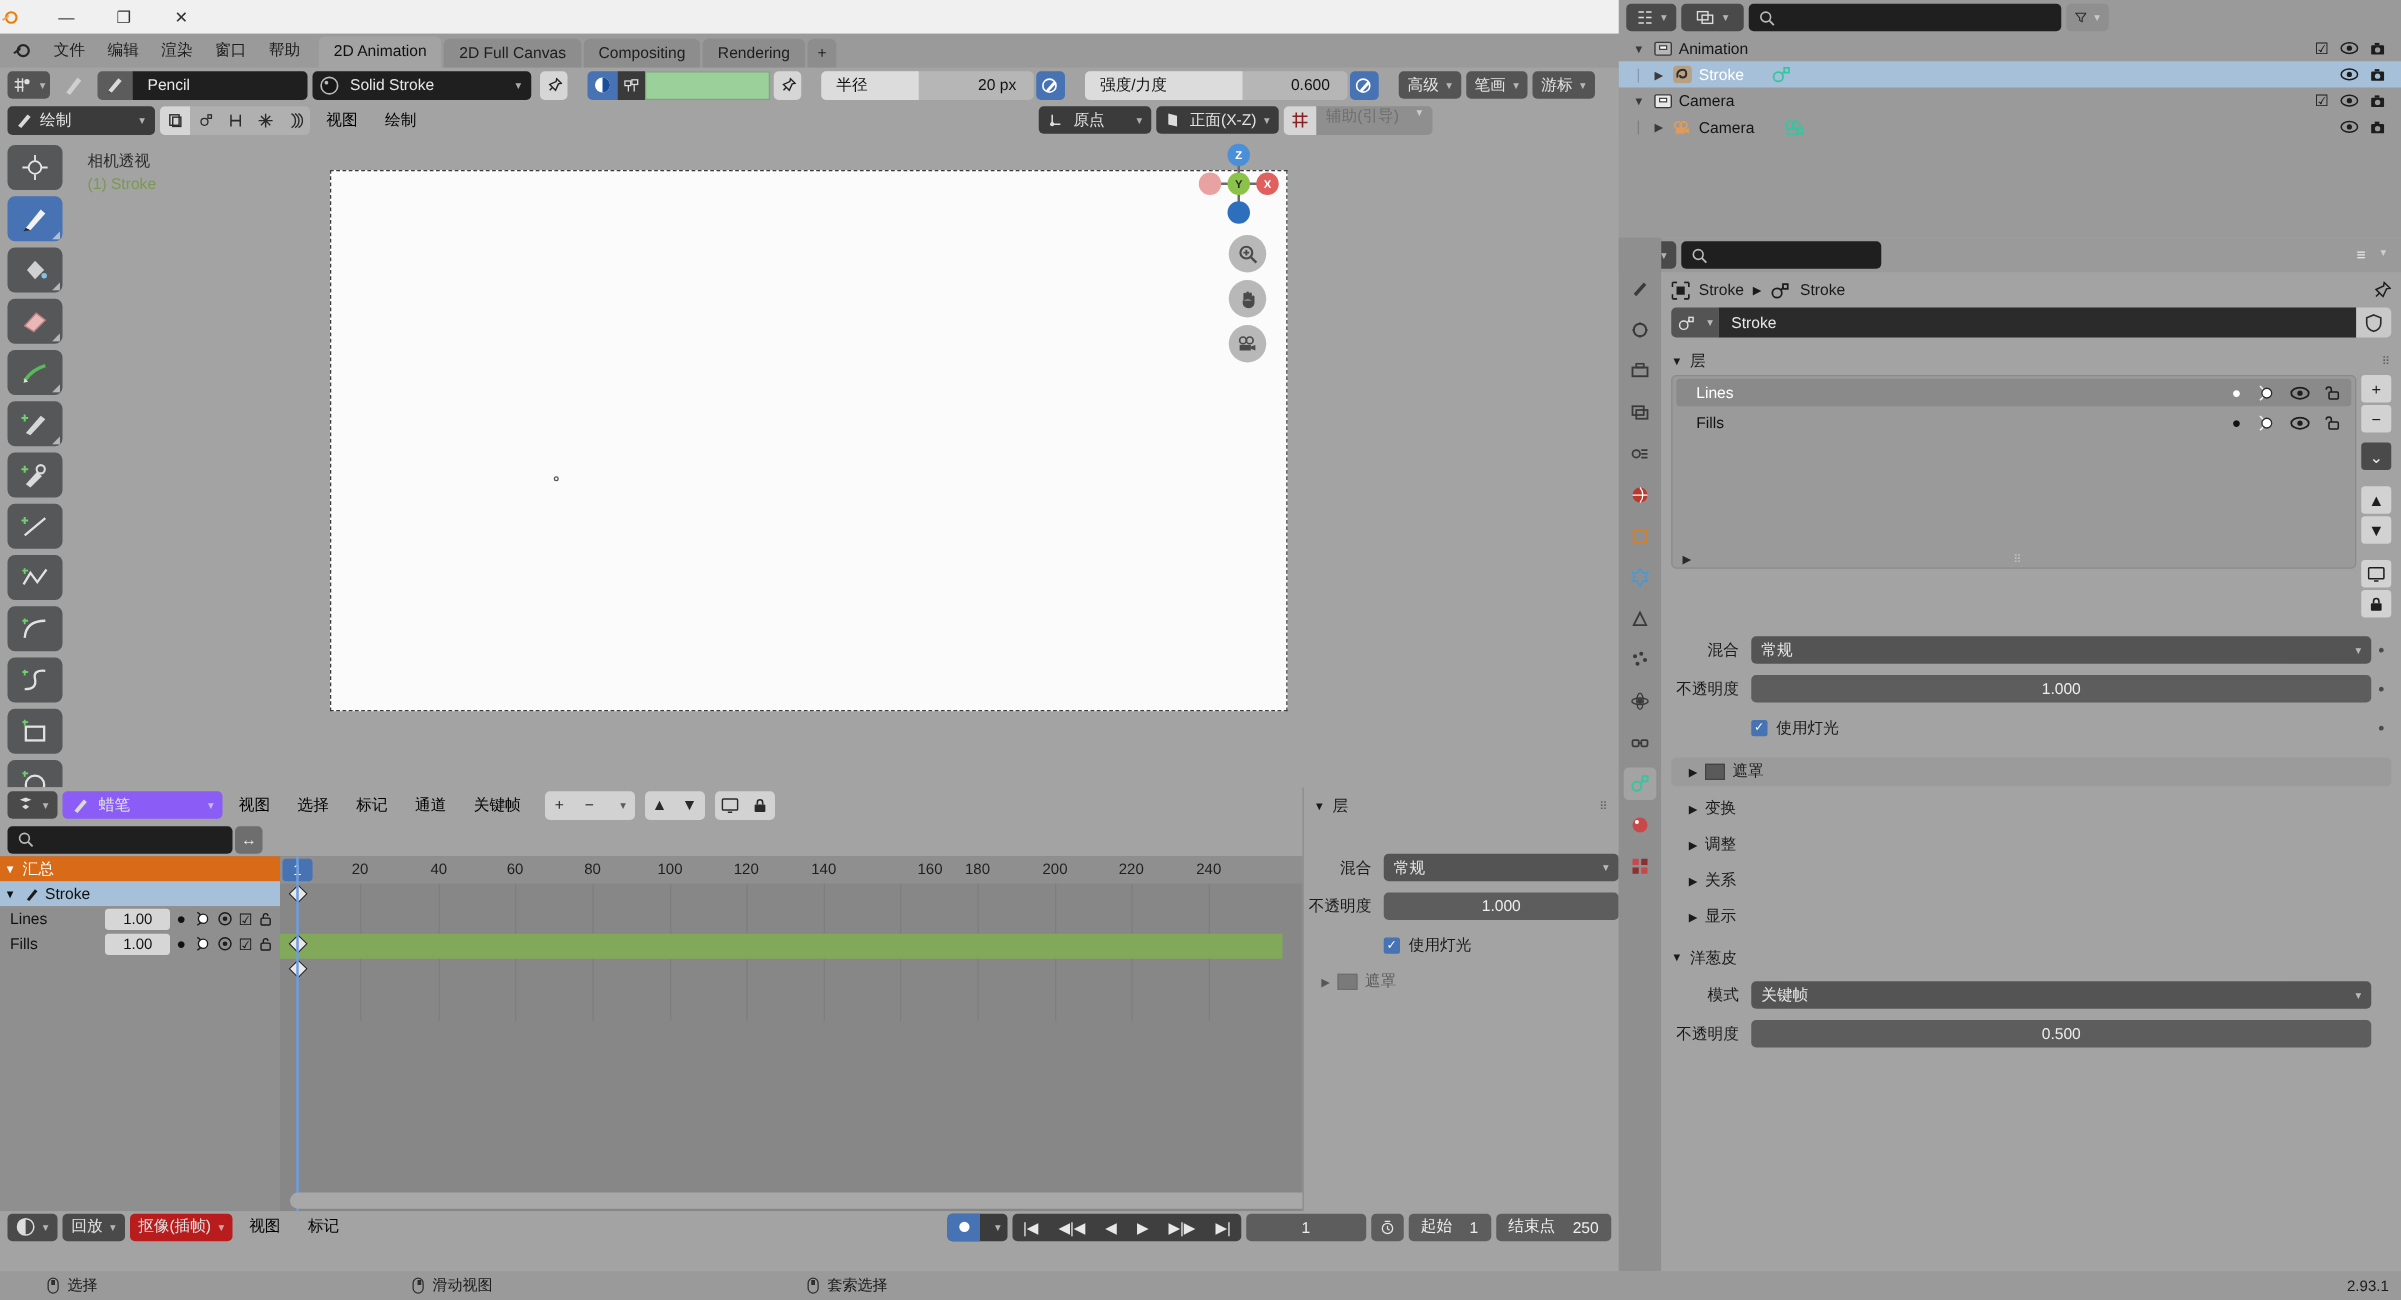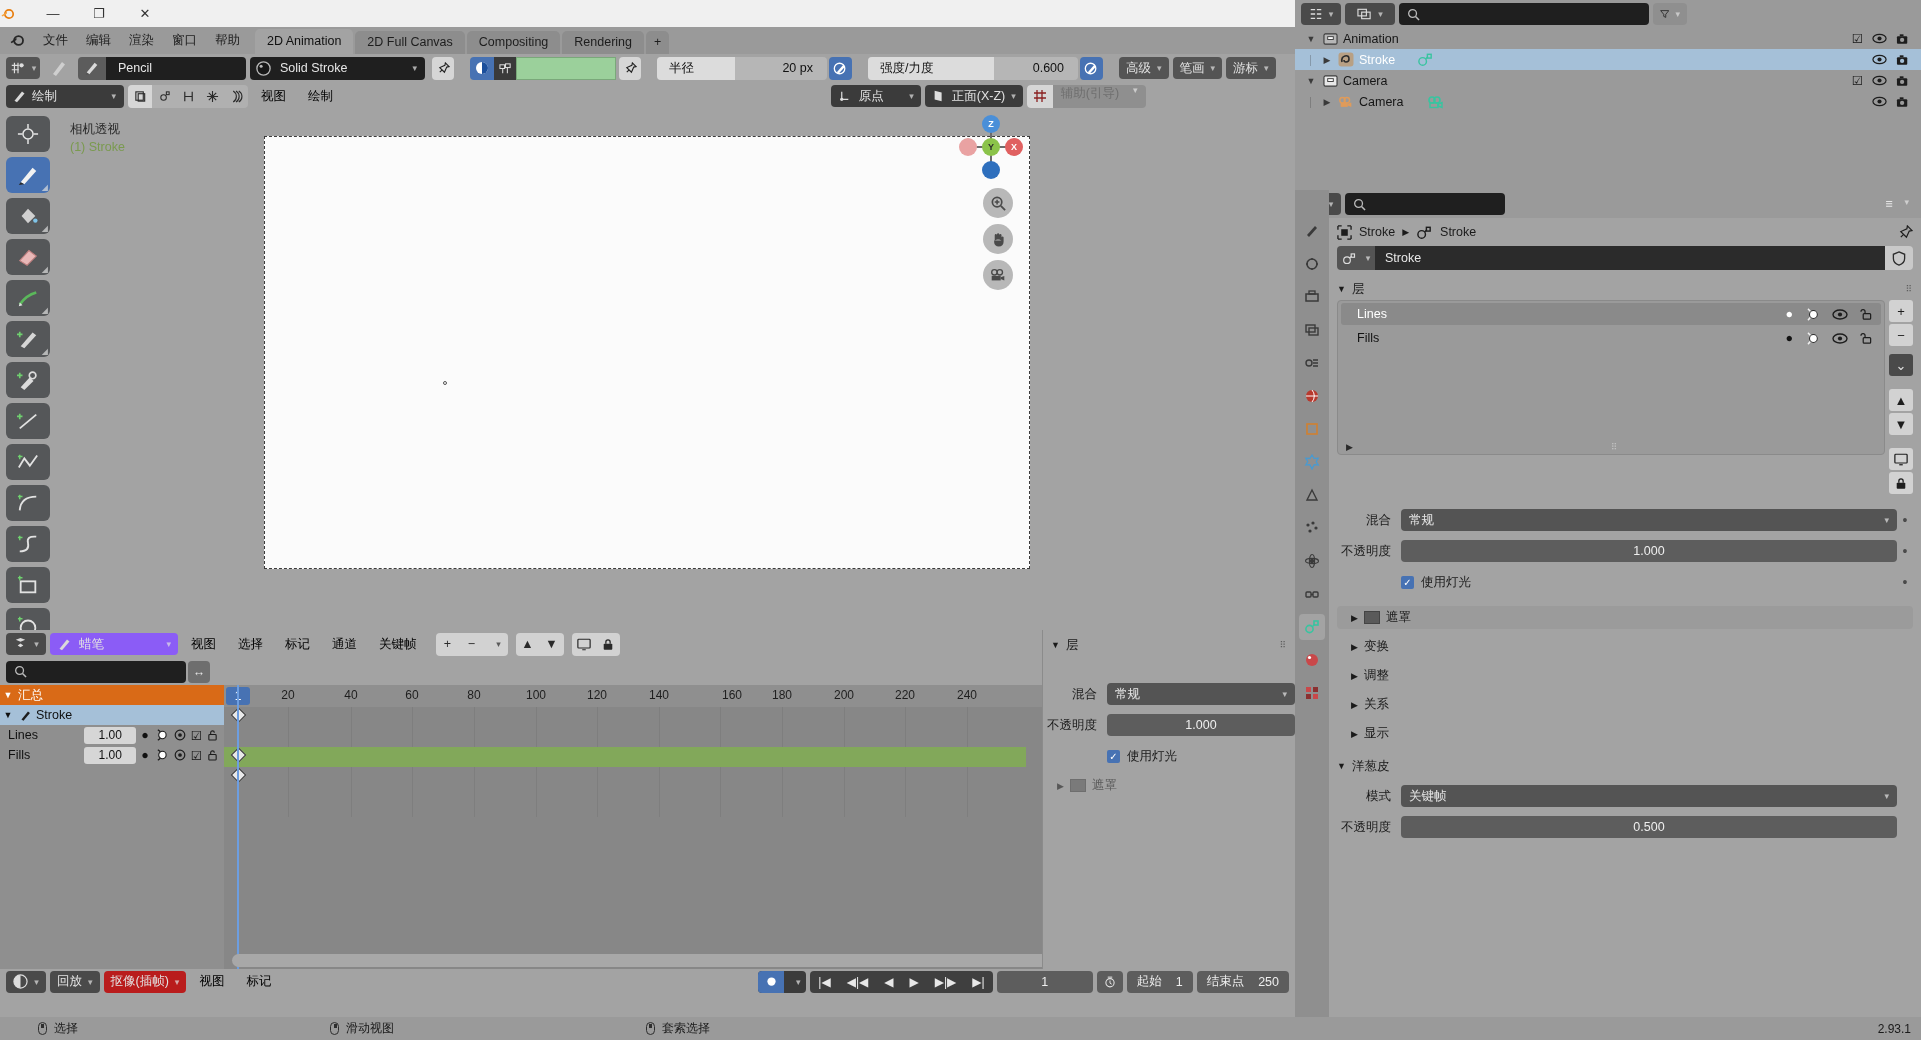--- a/index.html
+++ b/index.html
@@ -828,21 +828,21 @@
         <div class="ds-grid">
           <div class="ruler">
             <div class="cur-badge" style="left:2px">1</div>
             <div class="tick" style="left:64px">20</div>
             <div class="tick" style="left:127px">40</div>
             <div class="tick" style="left:188px">60</div>
             <div class="tick" style="left:250px">80</div>
             <div class="tick" style="left:312px">100</div>
             <div class="tick" style="left:373px">120</div>
             <div class="tick" style="left:435px">140</div>
-            <div class="tick" style="left:508px">160</div>
+            <div class="tick" style="left:520px">160</div>
             <div class="tick" style="left:558px">180</div>
             <div class="tick" style="left:620px">200</div>
             <div class="tick" style="left:681px">220</div>
             <div class="tick" style="left:743px">240</div>
           </div>
 
           <div style="position:relative;height:110px">
             <div class="gridline" style="left:64px"></div>
               <div class="gridline" style="left:127px"></div>
             <div class="gridline" style="left:188px"></div>

